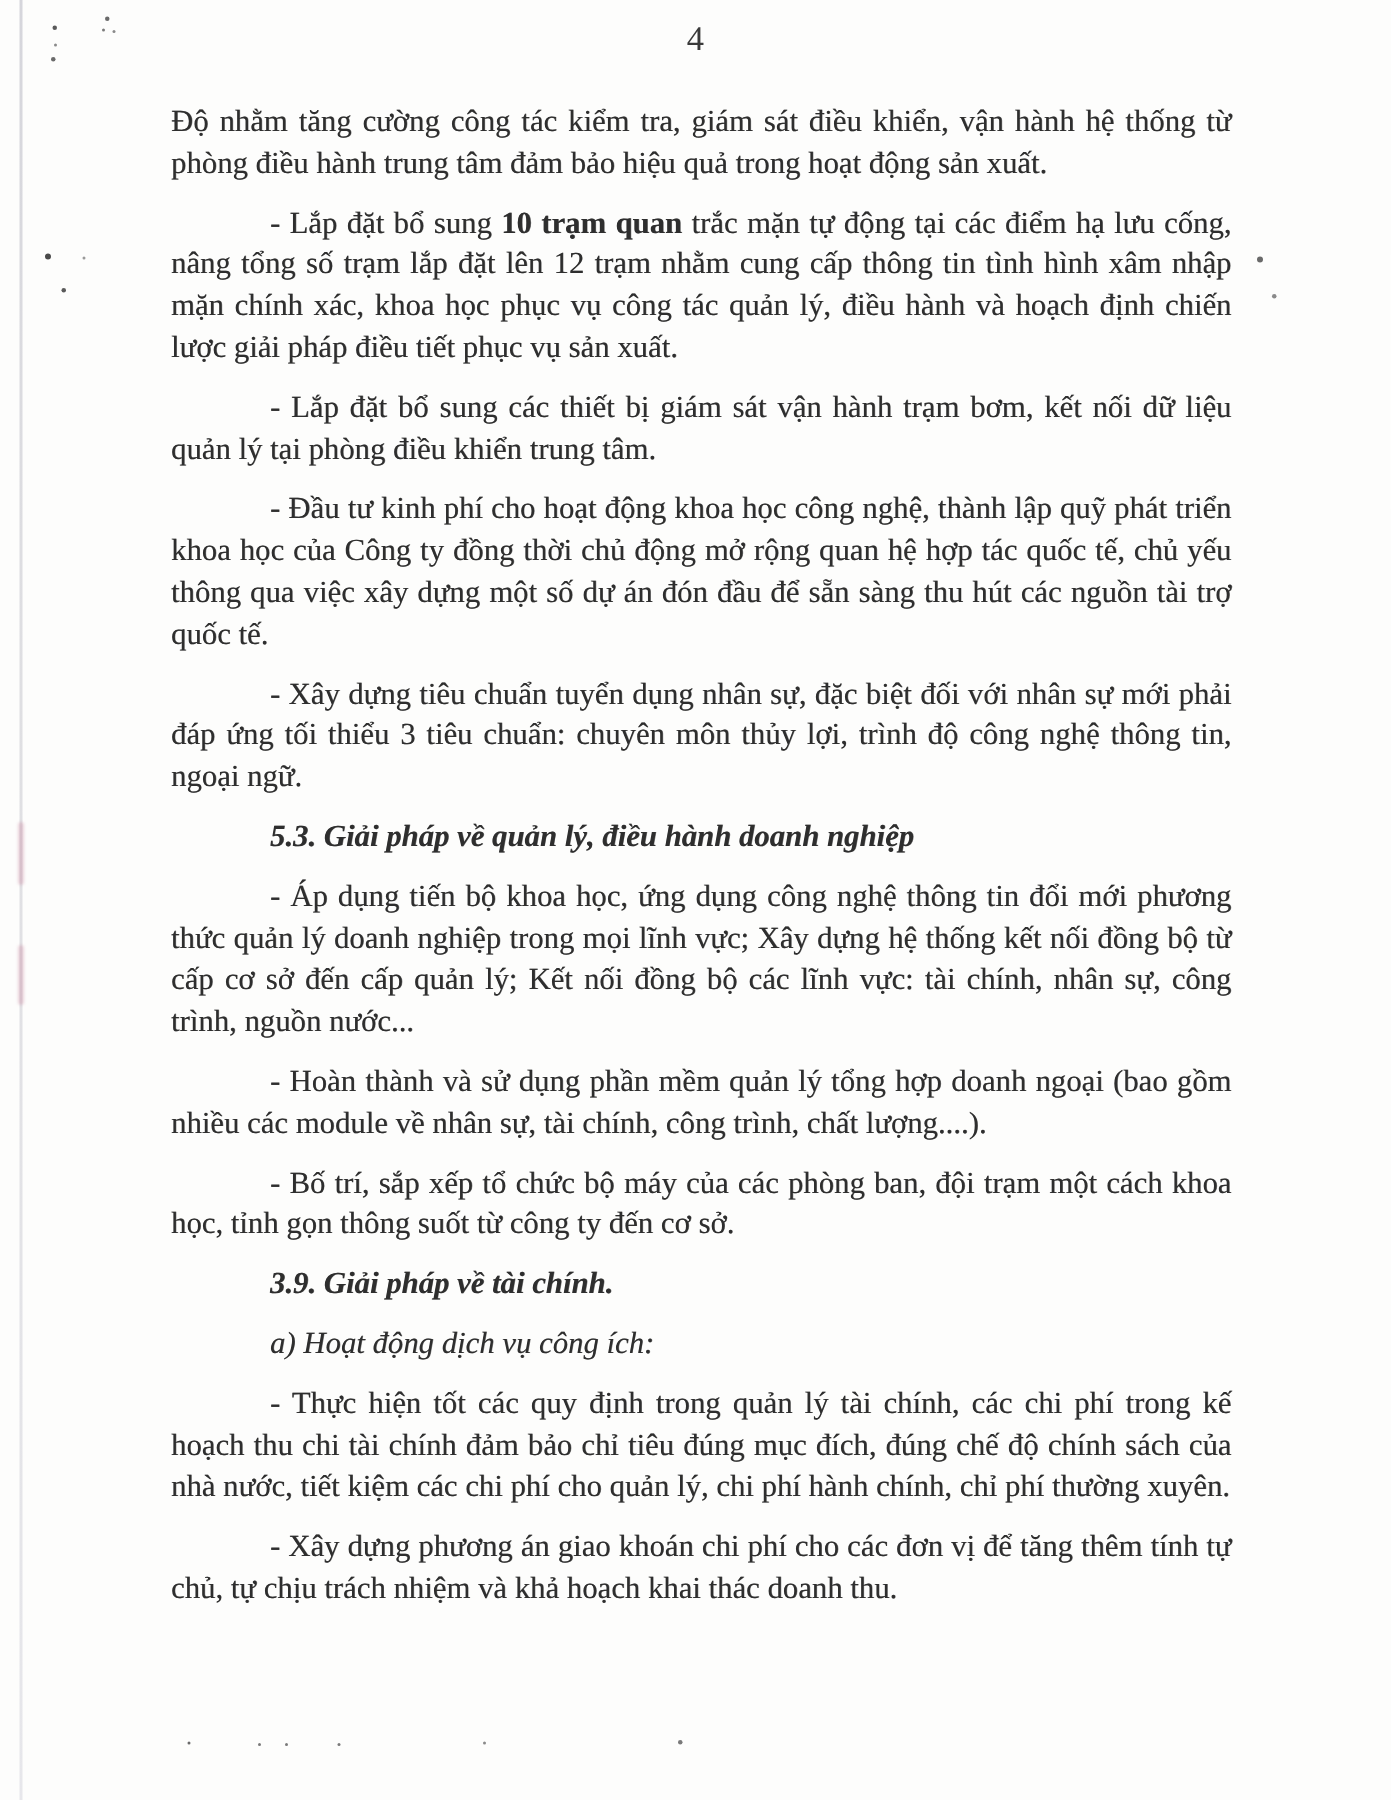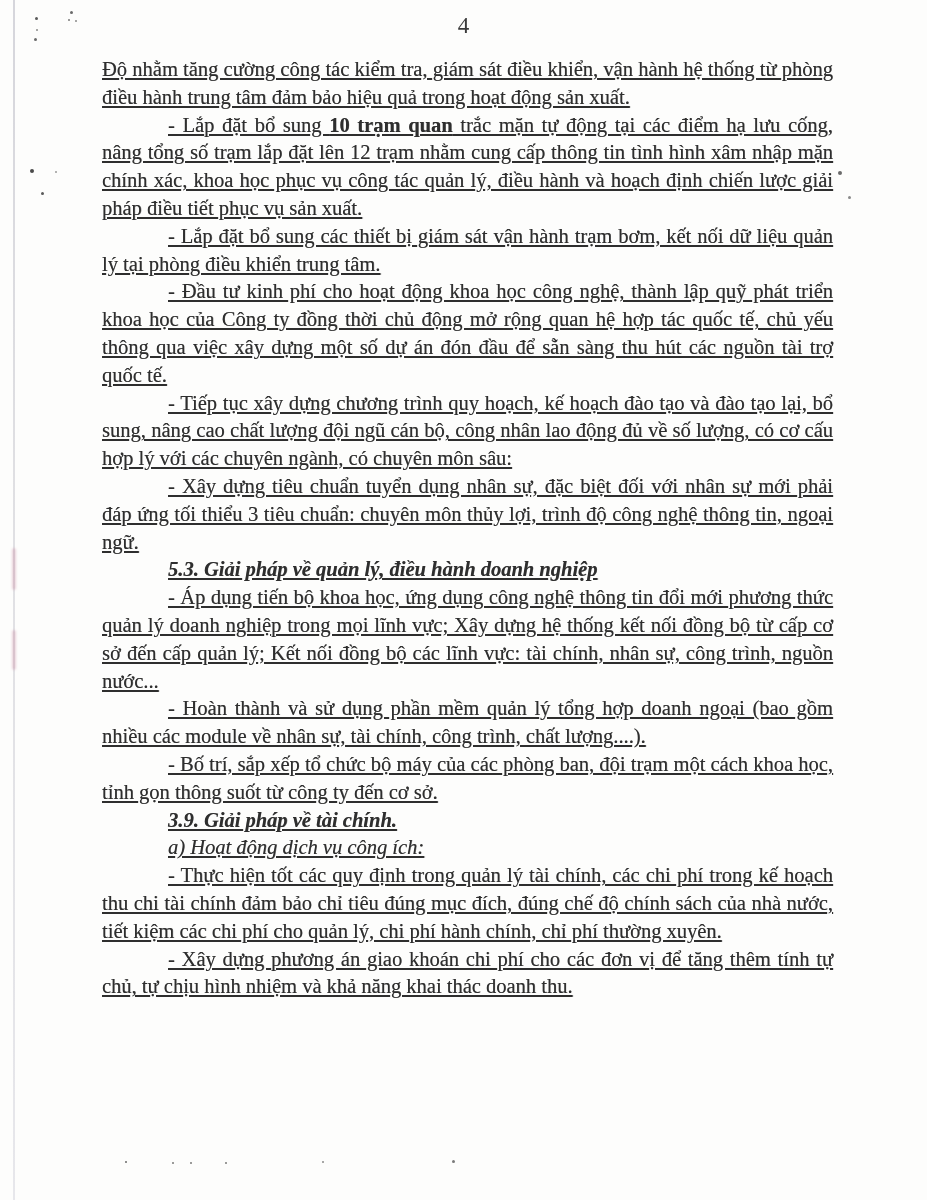--- a/index.html
+++ b/index.html
@@ -31,21 +31,21 @@
     position: absolute;
     left: 102px;
     top: 56px;
     width: 731px;
     font-size: 20.5px;
     line-height: 27.8px;
     text-align: justify;
     text-shadow: 0.3px 0 0 rgba(46,46,46,0.55);
   }
 
-  .para { margin: 0; padding: 0; text-decoration: underline; }
+  .para { margin: 12px; padding: 0; }
   .para.indent { text-indent: 66px; }
   .para.heading { font-weight: bold; font-style: italic; }
   .para.subheading { font-style: italic; }
   .para b { font-weight: bold; }
 
   
   .scan-edge-line {
     position: absolute;
     left: 13px; top: 0;
     width: 2px; height: 1200px;
@@ -88,30 +88,29 @@
 
   <div class="scan-edge-line"></div>
 
   <div class="page-number">4</div>
 
   <div class="content">
       <p class="para body"><span>Độ nhằm tăng cường công tác kiểm tra, giám sát điều khiển, vận hành hệ thống từ phòng điều hành trung tâm đảm bảo hiệu quả trong hoạt động sản xuất.</span></p>
       <p class="para body indent"><span>- Lắp đặt bổ sung </span><b>10 trạm quan</b><span> trắc mặn tự động tại các điểm hạ lưu cống, nâng tổng số trạm lắp đặt lên 12 trạm nhằm cung cấp thông tin tình hình xâm nhập mặn chính xác, khoa học phục vụ công tác quản lý, điều hành và hoạch định chiến lược giải pháp điều tiết phục vụ sản xuất.</span></p>
       <p class="para body indent"><span>- Lắp đặt bổ sung các thiết bị giám sát vận hành trạm bơm, kết nối dữ liệu quản lý tại phòng điều khiển trung tâm.</span></p>
       <p class="para body indent"><span>- Đầu tư kinh phí cho hoạt động khoa học công nghệ, thành lập quỹ phát triển khoa học của Công ty đồng thời chủ động mở rộng quan hệ hợp tác quốc tế, chủ yếu thông qua việc xây dựng một số dự án đón đầu để sẵn sàng thu hút các nguồn tài trợ quốc tế.</span></p>
-      <p class="para body indent"><span>- Tiếp tục xây dựng chương trình quy hoạch, kế hoạch đào tạo và đào tạo lại, bổ sung, nâng cao chất lượng đội ngũ cán bộ, công nhân lao động đủ về số lượng, có cơ cấu hợp lý với các chuyên ngành, có chuyên môn sâu:</span></p>
       <p class="para body indent"><span>- Xây dựng tiêu chuẩn tuyển dụng nhân sự, đặc biệt đối với nhân sự mới phải đáp ứng tối thiểu 3 tiêu chuẩn: chuyên môn thủy lợi, trình độ công nghệ thông tin, ngoại ngữ.</span></p>
       <p class="para heading indent"><span>5.3. Giải pháp về quản lý, điều hành doanh nghiệp</span></p>
       <p class="para body indent"><span>- Áp dụng tiến bộ khoa học, ứng dụng công nghệ thông tin đổi mới phương thức quản lý doanh nghiệp trong mọi lĩnh vực; Xây dựng hệ thống kết nối đồng bộ từ cấp cơ sở đến cấp quản lý; Kết nối đồng bộ các lĩnh vực: tài chính, nhân sự, công trình, nguồn nước...</span></p>
       <p class="para body indent"><span>- Hoàn thành và sử dụng phần mềm quản lý tổng hợp doanh ngoại (bao gồm nhiều các module về nhân sự, tài chính, công trình, chất lượng....).</span></p>
       <p class="para body indent"><span>- Bố trí, sắp xếp tổ chức bộ máy của các phòng ban, đội trạm một cách khoa học, tỉnh gọn thông suốt từ công ty đến cơ sở.</span></p>
       <p class="para heading indent"><span>3.9. Giải pháp về tài chính.</span></p>
       <p class="para subheading indent"><span>a) Hoạt động dịch vụ công ích:</span></p>
       <p class="para body indent"><span>- Thực hiện tốt các quy định trong quản lý tài chính, các chi phí trong kế hoạch thu chi tài chính đảm bảo chỉ tiêu đúng mục đích, đúng chế độ chính sách của nhà nước, tiết kiệm các chi phí cho quản lý, chi phí hành chính, chỉ phí thường xuyên.</span></p>
-      <p class="para body indent"><span>- Xây dựng phương án giao khoán chi phí cho các đơn vị để tăng thêm tính tự chủ, tự chịu hình nhiệm và khả năng khai thác doanh thu.</span></p>
+      <p class="para body indent"><span>- Xây dựng phương án giao khoán chi phí cho các đơn vị để tăng thêm tính tự chủ, tự chịu trách nhiệm và khả hoạch khai thác doanh thu.</span></p>
     </div>
 
   <div class="speck s1"></div>
   <div class="speck s2"></div>
   <div class="speck s3"></div>
   <div class="speck s4"></div>
   <div class="speck s5"></div>
   <div class="speck s6"></div>
   <div class="speck s7"></div>
   <div class="speck s8"></div>

